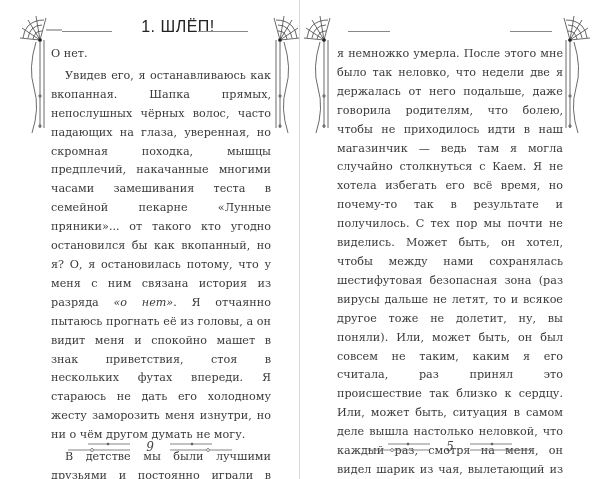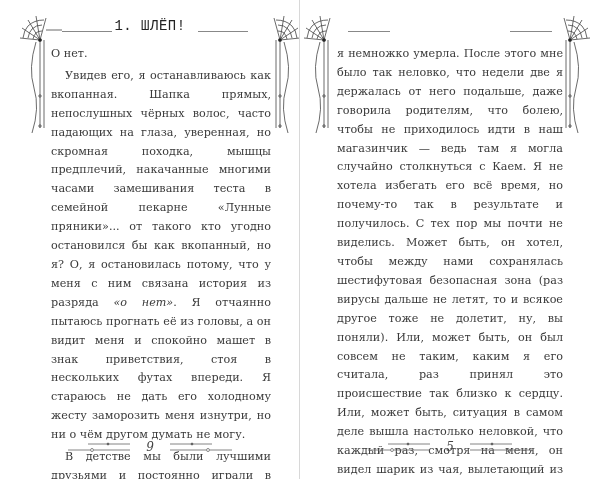--- a/index.html
+++ b/index.html
@@ -2,22 +2,22 @@
 <html><head>
 <meta charset="utf-8">
 <style>
   html, body { margin:0; padding:0; }
   body { width:600px; height:479px; background:#ffffff; position:relative; overflow:hidden;
          font-family:"DejaVu Serif", serif; color:#333; }
   .page { position:absolute; top:0; height:479px; background:#fff; }
   .page.left { left:0; width:300px; }
   .page.right { left:300px; width:300px; }
   .gutter { position:absolute; left:299px; top:0; width:1px; height:479px; background:#d8d8d8; }
-  .header { position:absolute; top:18px; font-size:14px; letter-spacing:0.5px; color:#222;
-            font-family:Liberation Mono, monospace; }
+  .header { position:absolute; top:18px; font-size:16px; letter-spacing:0.5px; color:#222;
+            font-family:Liberation Sans, sans-serif;margin-left:28px; }
   .left .header { left:0; width:300px; text-align:center; }
   .right .header { left:0; width:300px; text-align:center; }
   .hline { position:absolute; top:31px; height:1px; background:#888; }
   .ornament { position:absolute; top:8px; width:48px; height:140px; }
   .text { position:absolute; top:42px; font-size:11.2px; line-height:18.9px; text-align:justify;
           color:#3a3a3a; }
   .left .text { left:48px; width:226px; }
   .right .text { left:34px; width:232px; }
   .text p { margin:3px; text-indent:0; }
   .text p.ind { text-indent:14px; }

